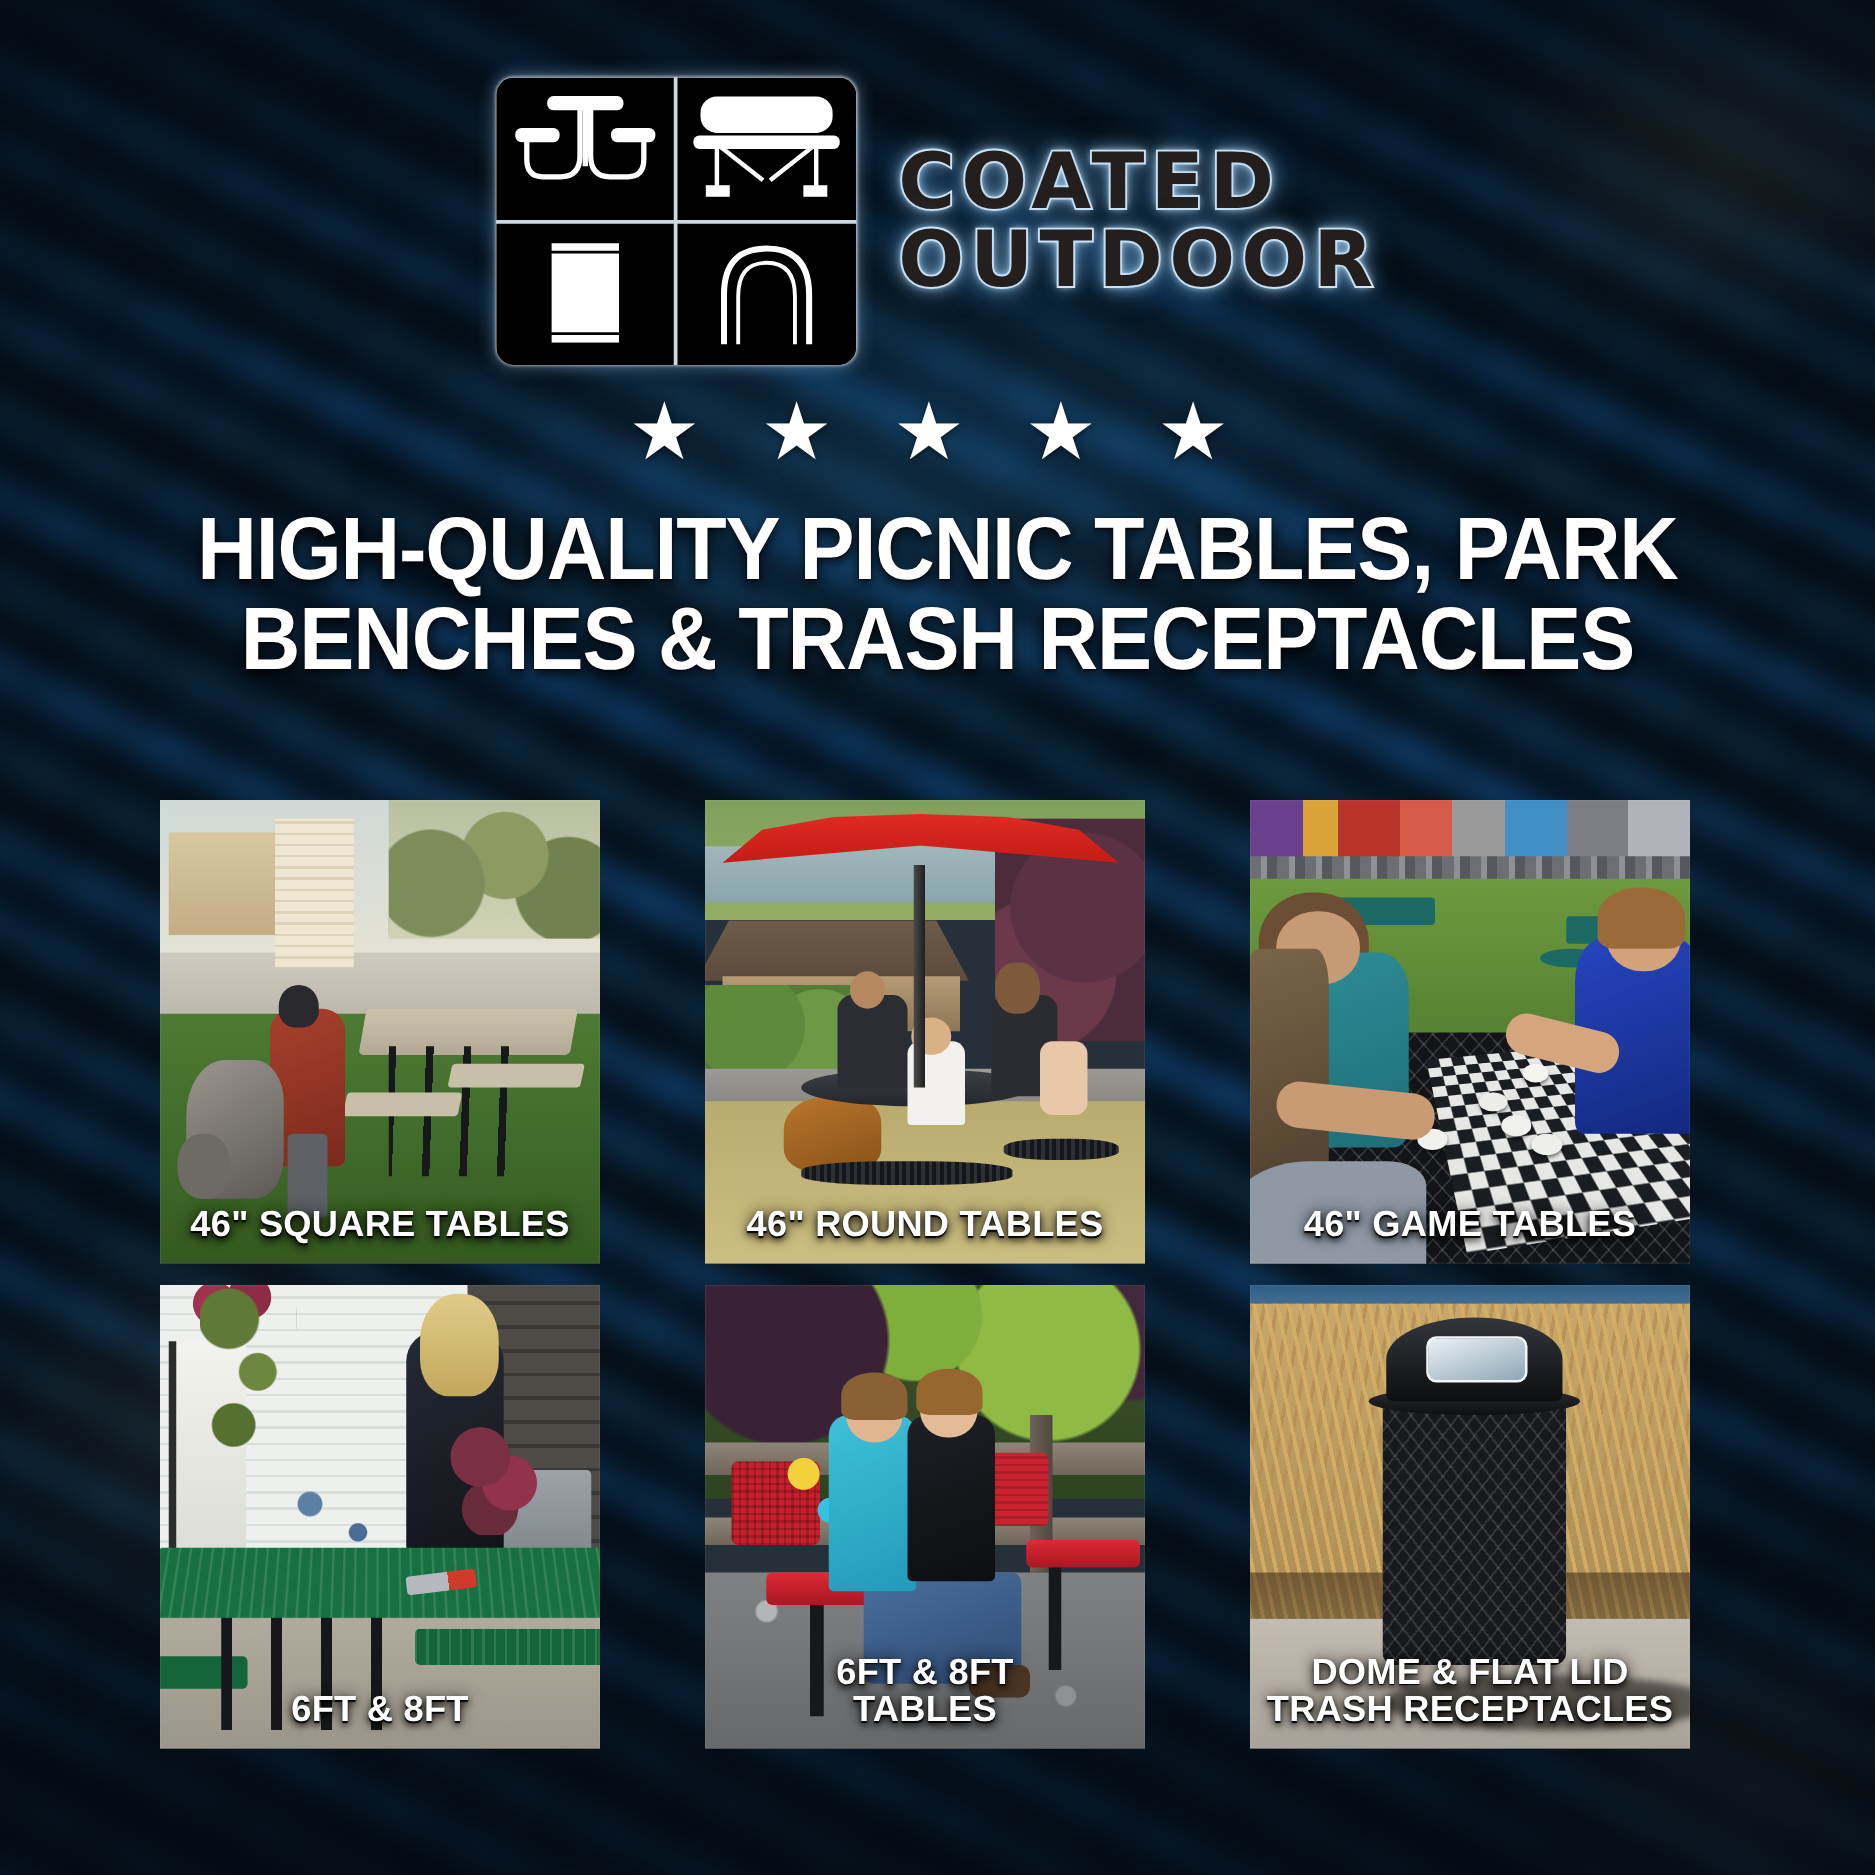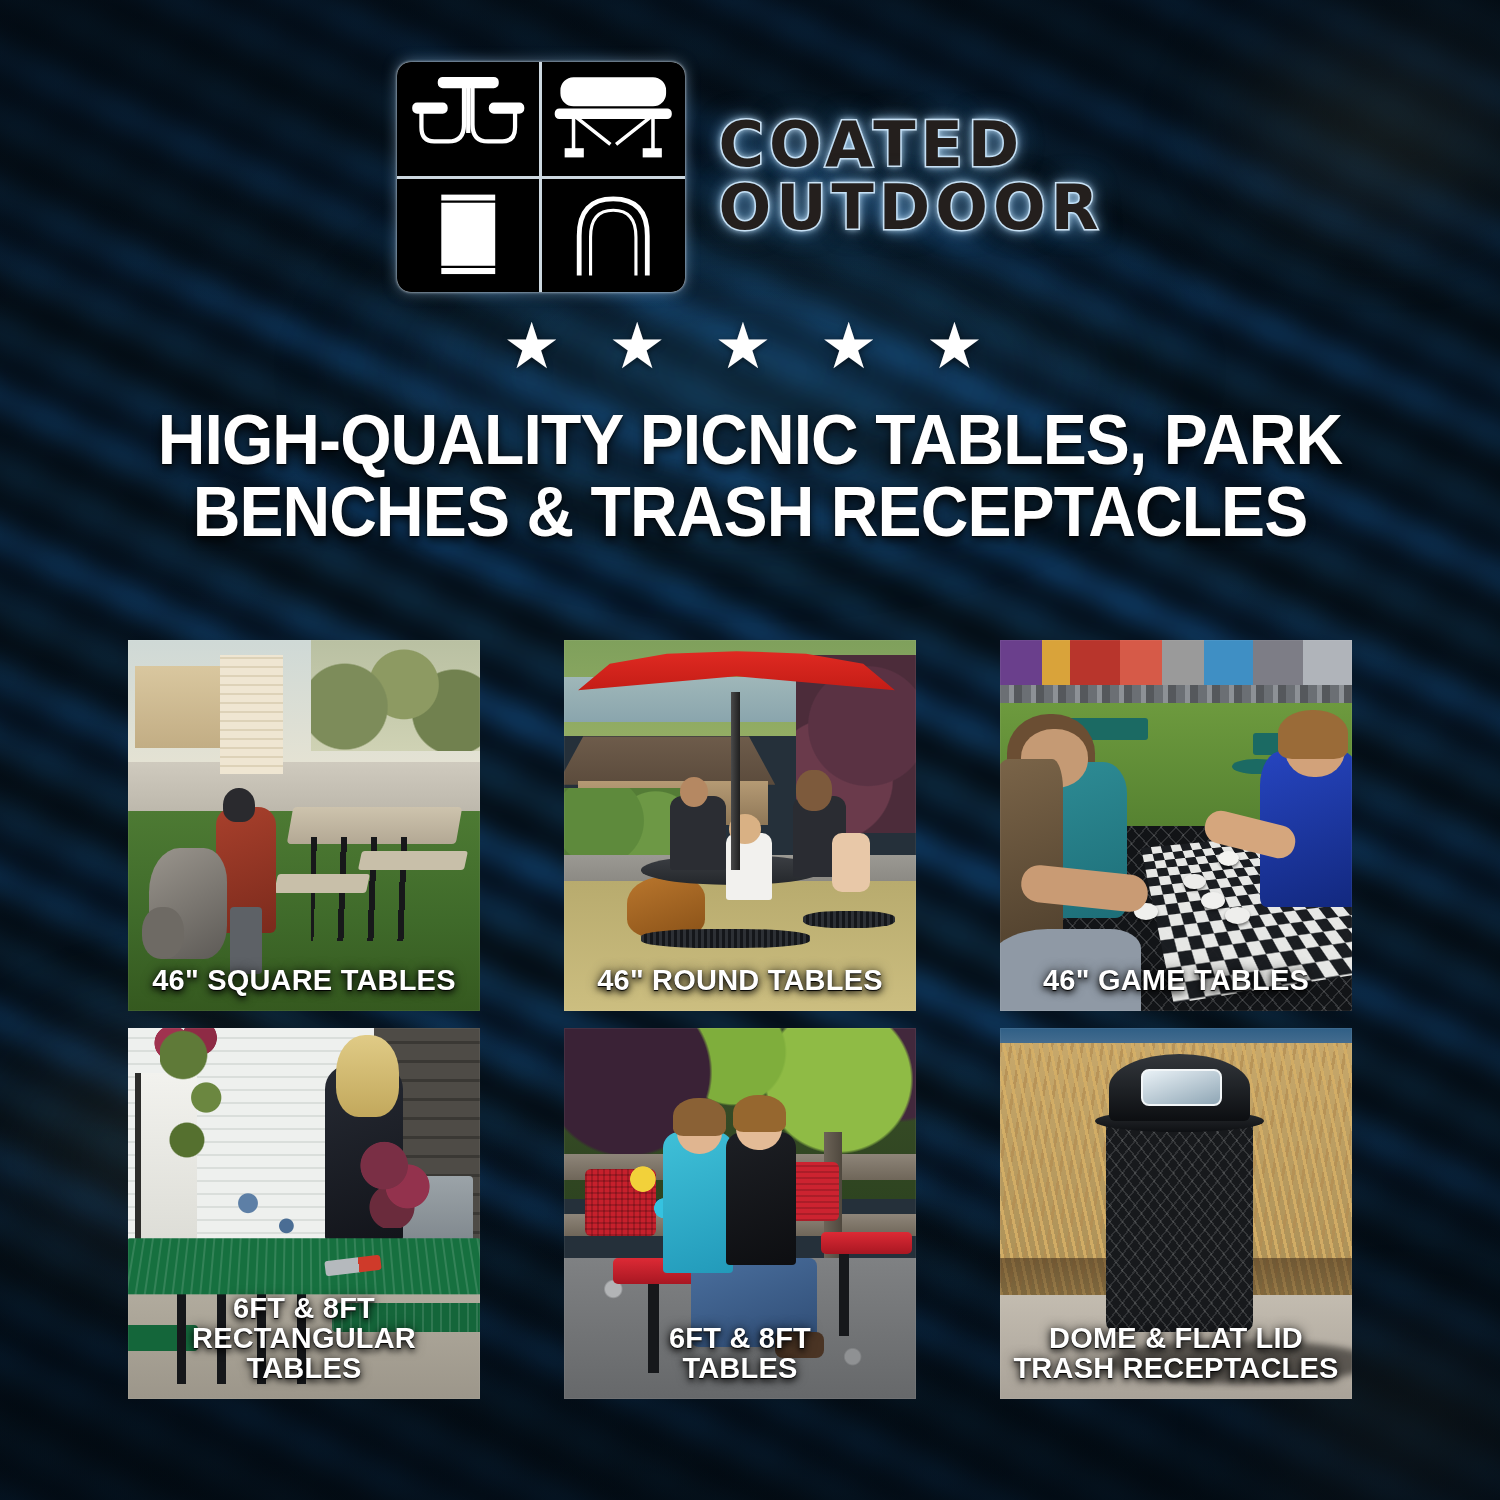--- a/index.html
+++ b/index.html
@@ -466,21 +466,20 @@
         <div class="t4-bench"></div>
           <div class="t4-bench2"></div>
         <div class="t4-legs"></div>
         <div class="t4-table"></div>
         <div class="t4-bag"></div>
         <div class="t4-trowel"></div>
       </div>
       <div class="tile-in"></div>
       <div class="cap">
         <span>6FT &amp; 8FT</span>
-        <span class="l2">RECTANGULAR TABLES</span>
       </div>
     </div>
 
     <div class="tile">
       <div class="scene">
         <div class="band t5-fol"></div>
         <div class="t5-fence"></div>
           <div class="t5-fence2"></div>
           <div class="t5-post"></div>
         <div class="band t5-gravel"></div>

